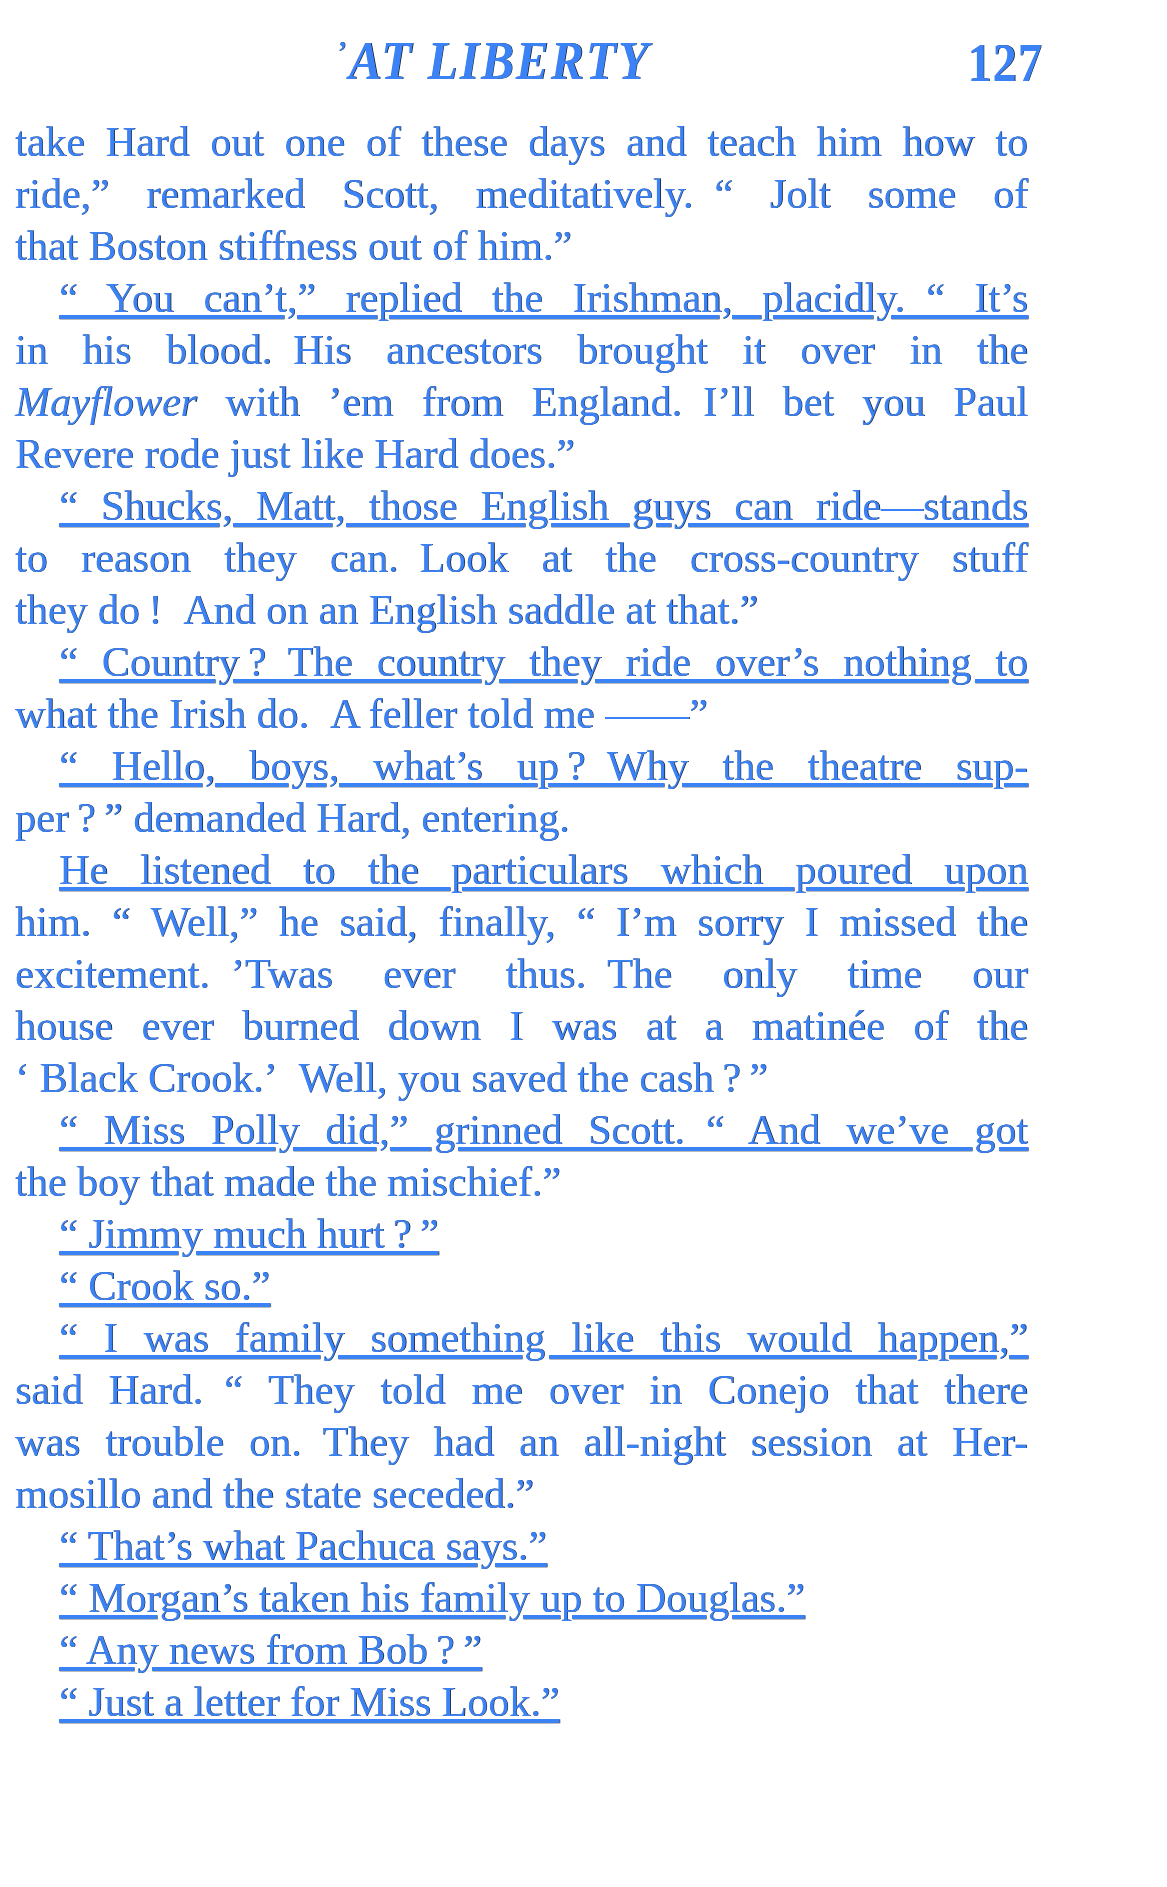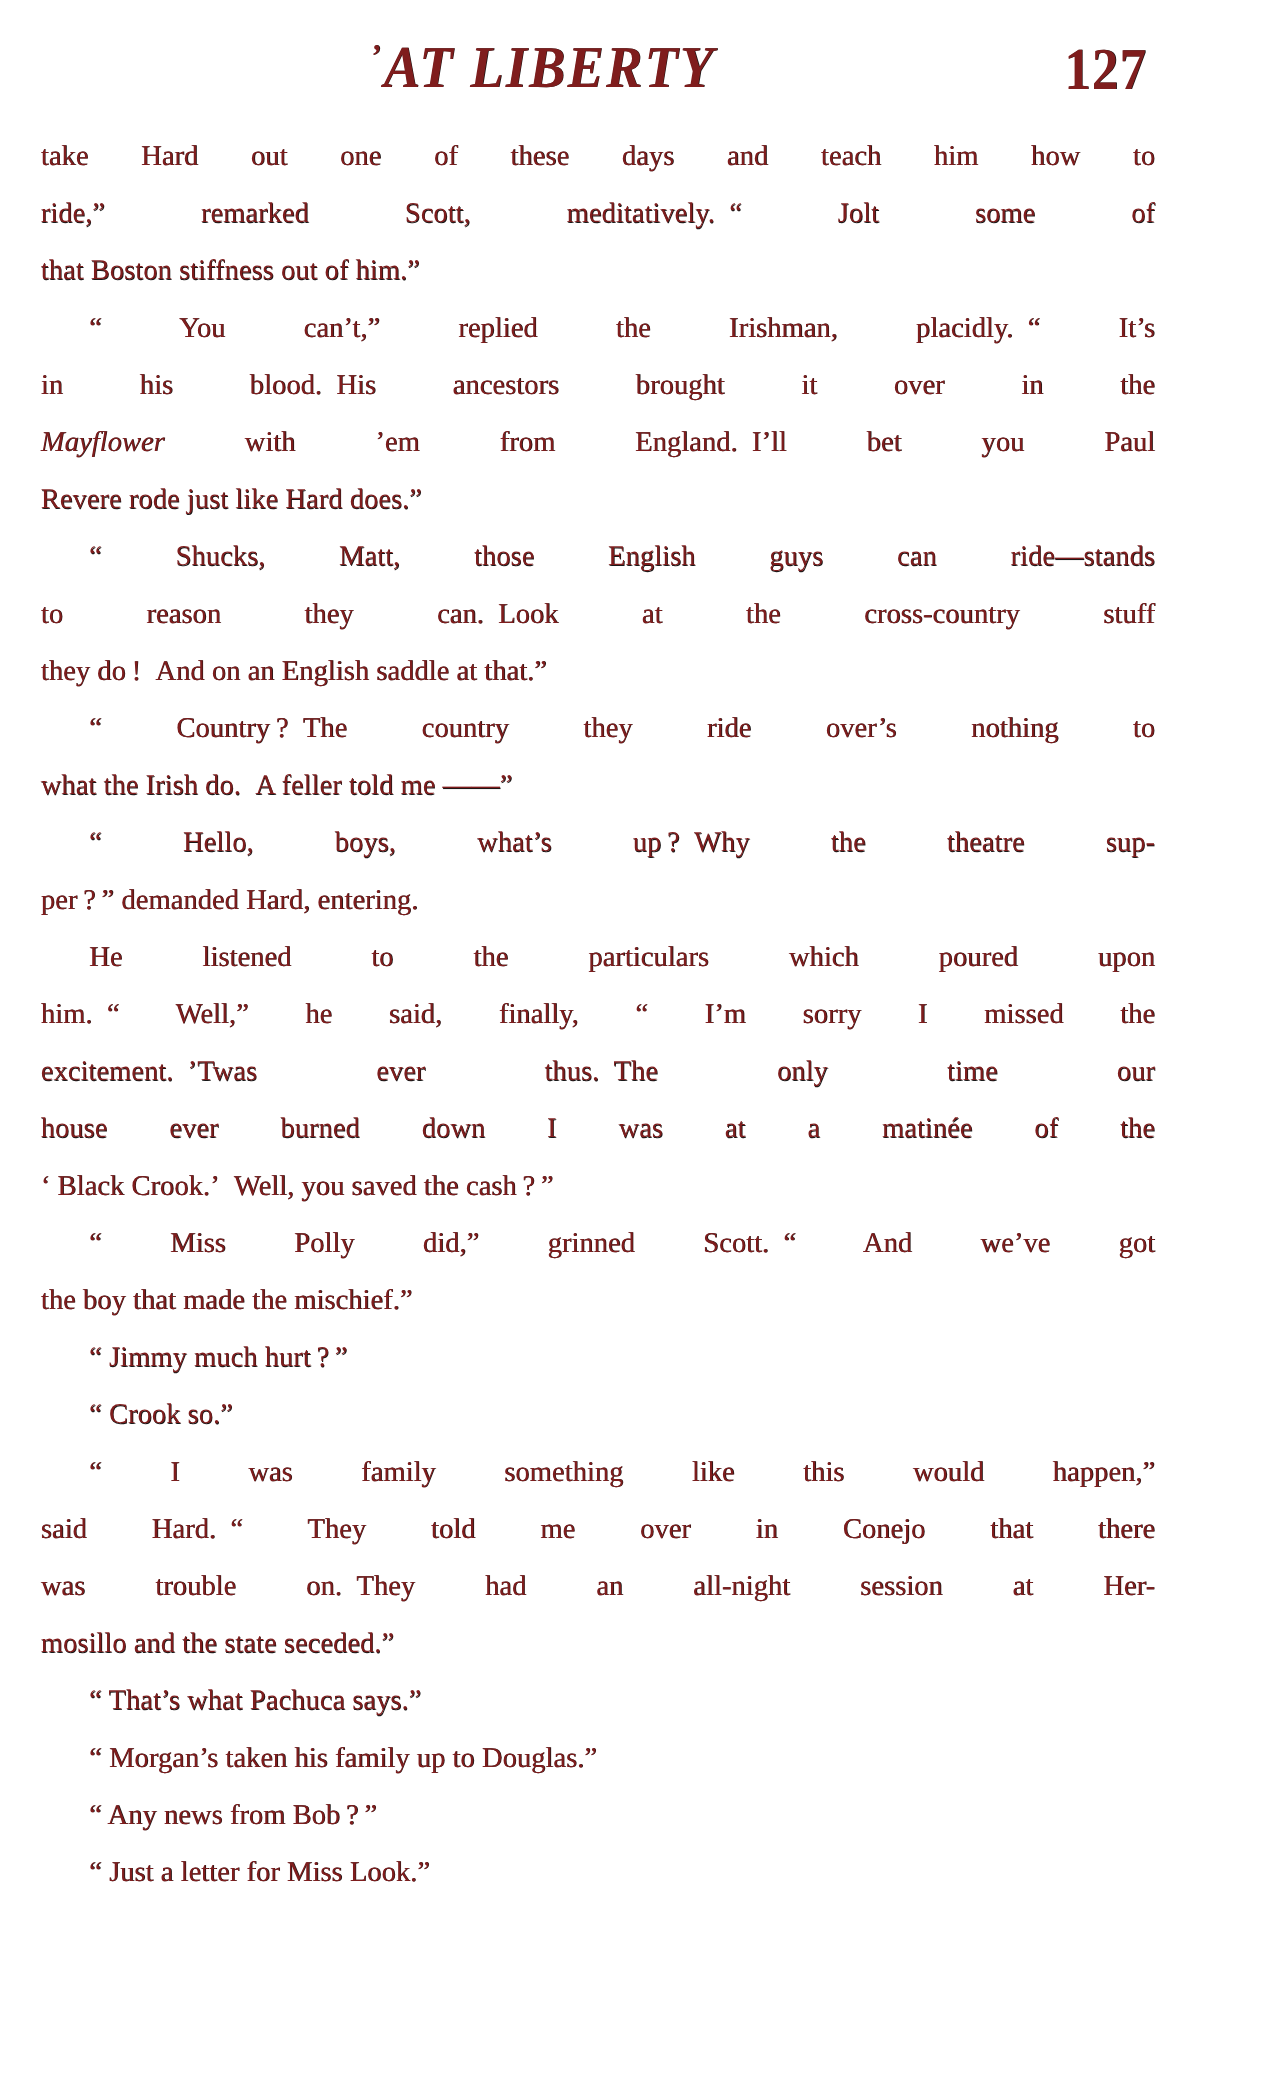--- a/index.html
+++ b/index.html
@@ -7,21 +7,21 @@
     padding: 0;
     background: #e8e8e4;
   }
   .page {
     position: relative;
     width: 1167px;
     height: 1887px;
     background: #ffffff;
     overflow: hidden;
     font-family: "Liberation Serif", serif;
-    color: #7f1d1d;
+    color: #3b82f6;
   }
   .header-title {
     position: absolute;
     top: 30px;
     left: 494px;
     transform: translateX(-50%) scaleX(0.92);
     font-size: 54px;
     font-style: italic;
     font-weight: bold;
     letter-spacing: 2px;
@@ -40,39 +40,39 @@
     font-size: 54px;
     font-weight: bold;
     letter-spacing: 1px;
     transform: scaleX(0.9);
     transform-origin: right top;
     text-shadow: 0.6px 0.3px 0 #141414;
   }
   .body-text {
     position: absolute;
     top: 116px;
-    left: 37px;
+    left: 15px;
     width: 1013px;
-    font-size: 26px;
+    font-size: 42px;
     text-shadow: 0.55px 0.3px 0 #181818;
   }
   .para { margin: 0; }
   .line {
     line-height: 52px;
     height: 52px;
     text-align: justify;
     text-align-last: justify;
     text-justify: inter-word;
     white-space: normal;
   }
   .line.last {
     text-align: left;
     text-align-last: left;
   }
-  .line.indented { padding-left: 44px; }
+  .line.indented { padding-left: 44px; text-decoration: underline; }
   .italic { font-style: italic; }
 </style>
 </head>
 <body>
 
 <div class="page">
 
   <div class="header-title"><span class="artifact-mark">’</span><span>AT LIBERTY</span></div>
 
   <div class="header-pagenum">127</div>

